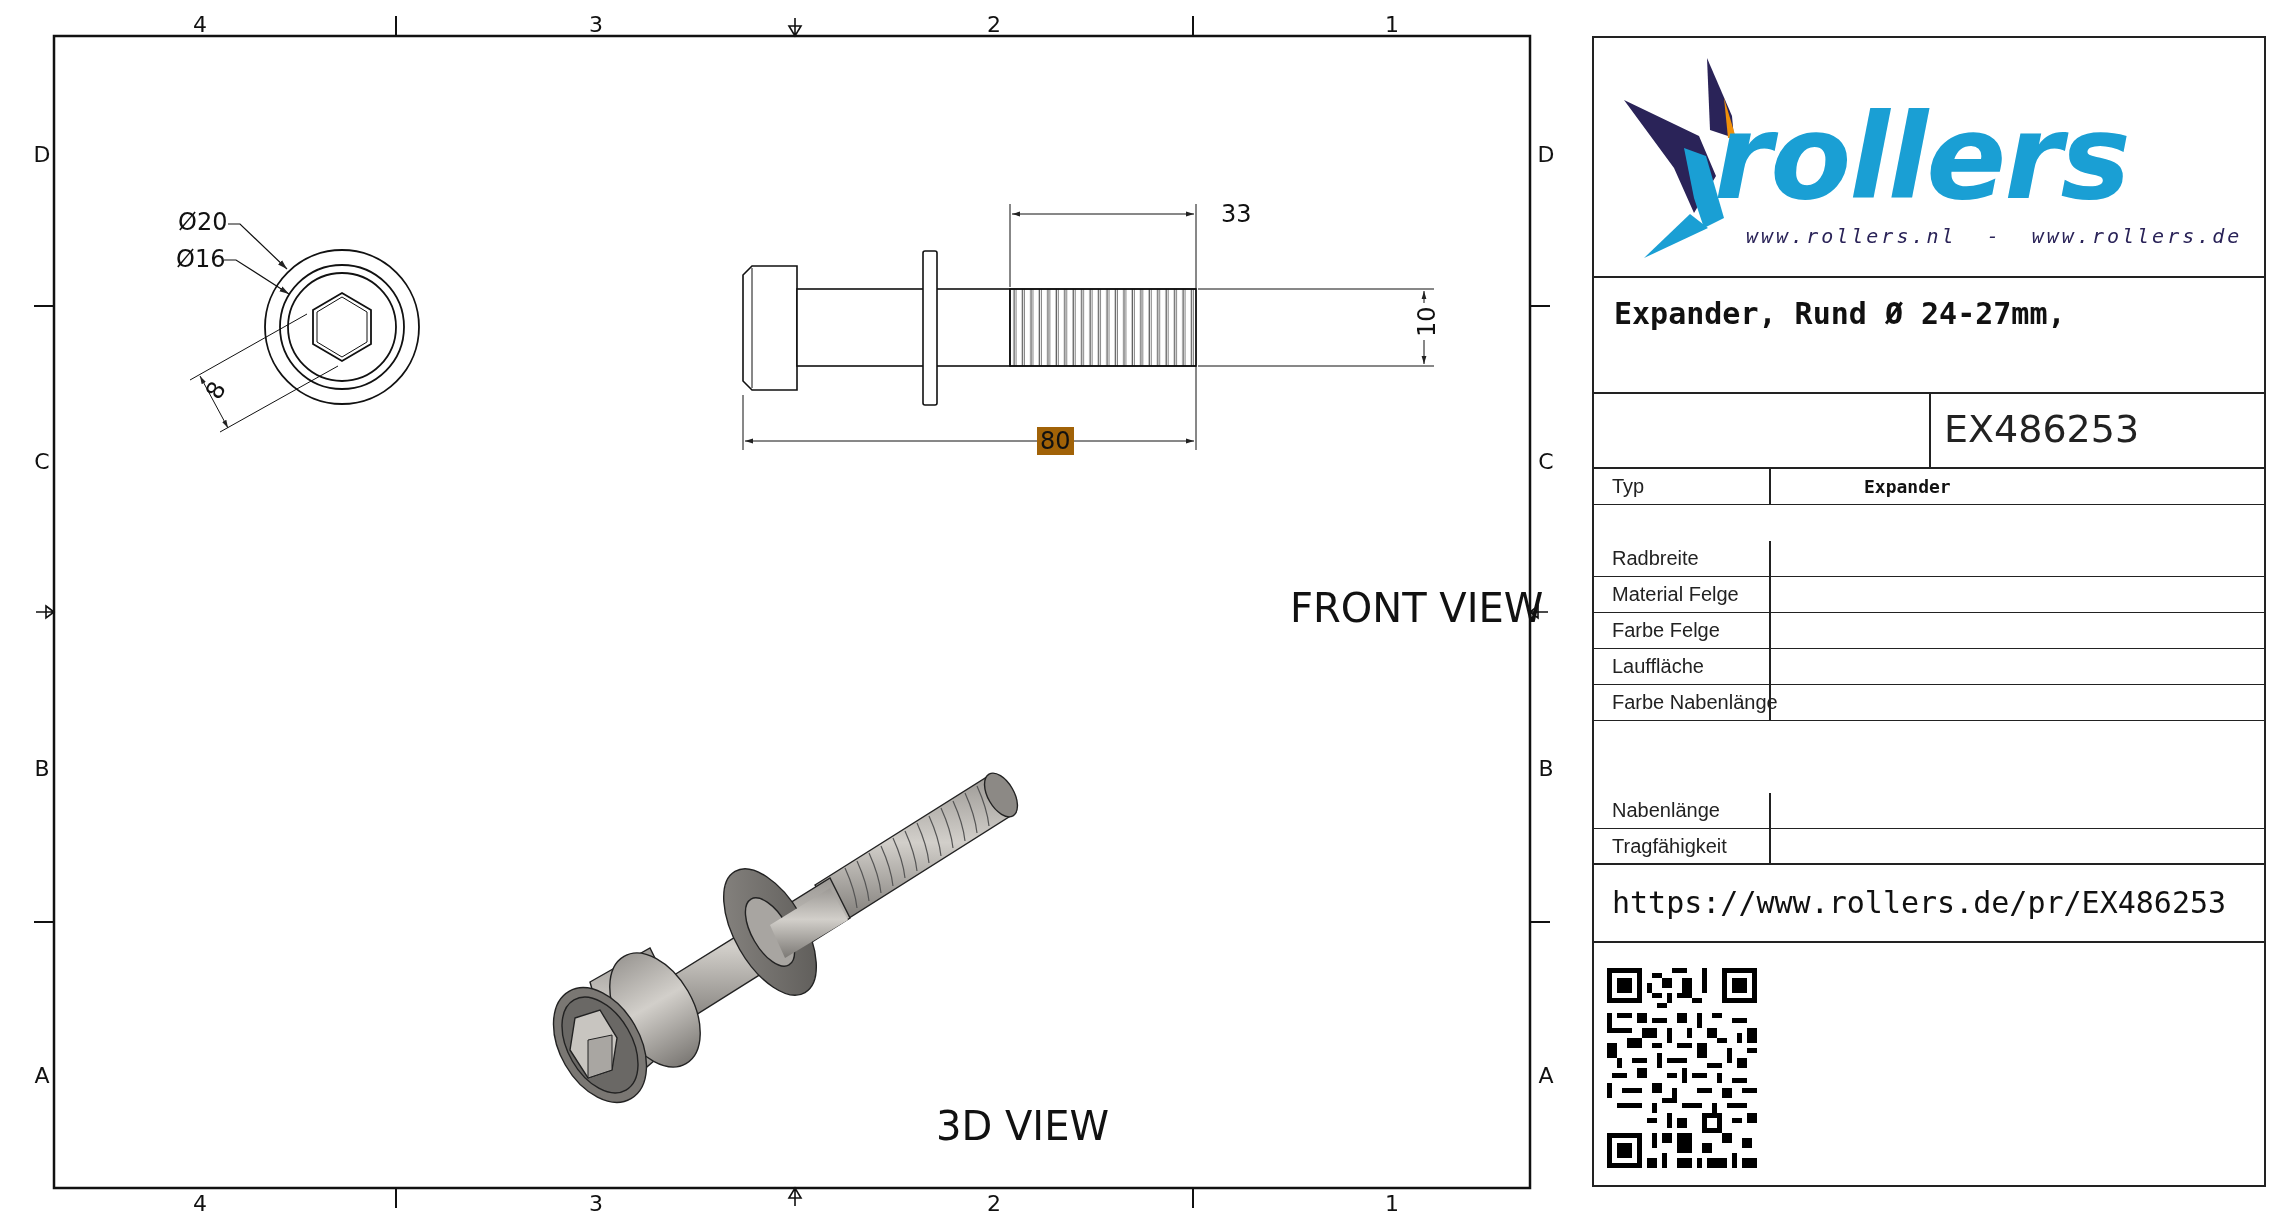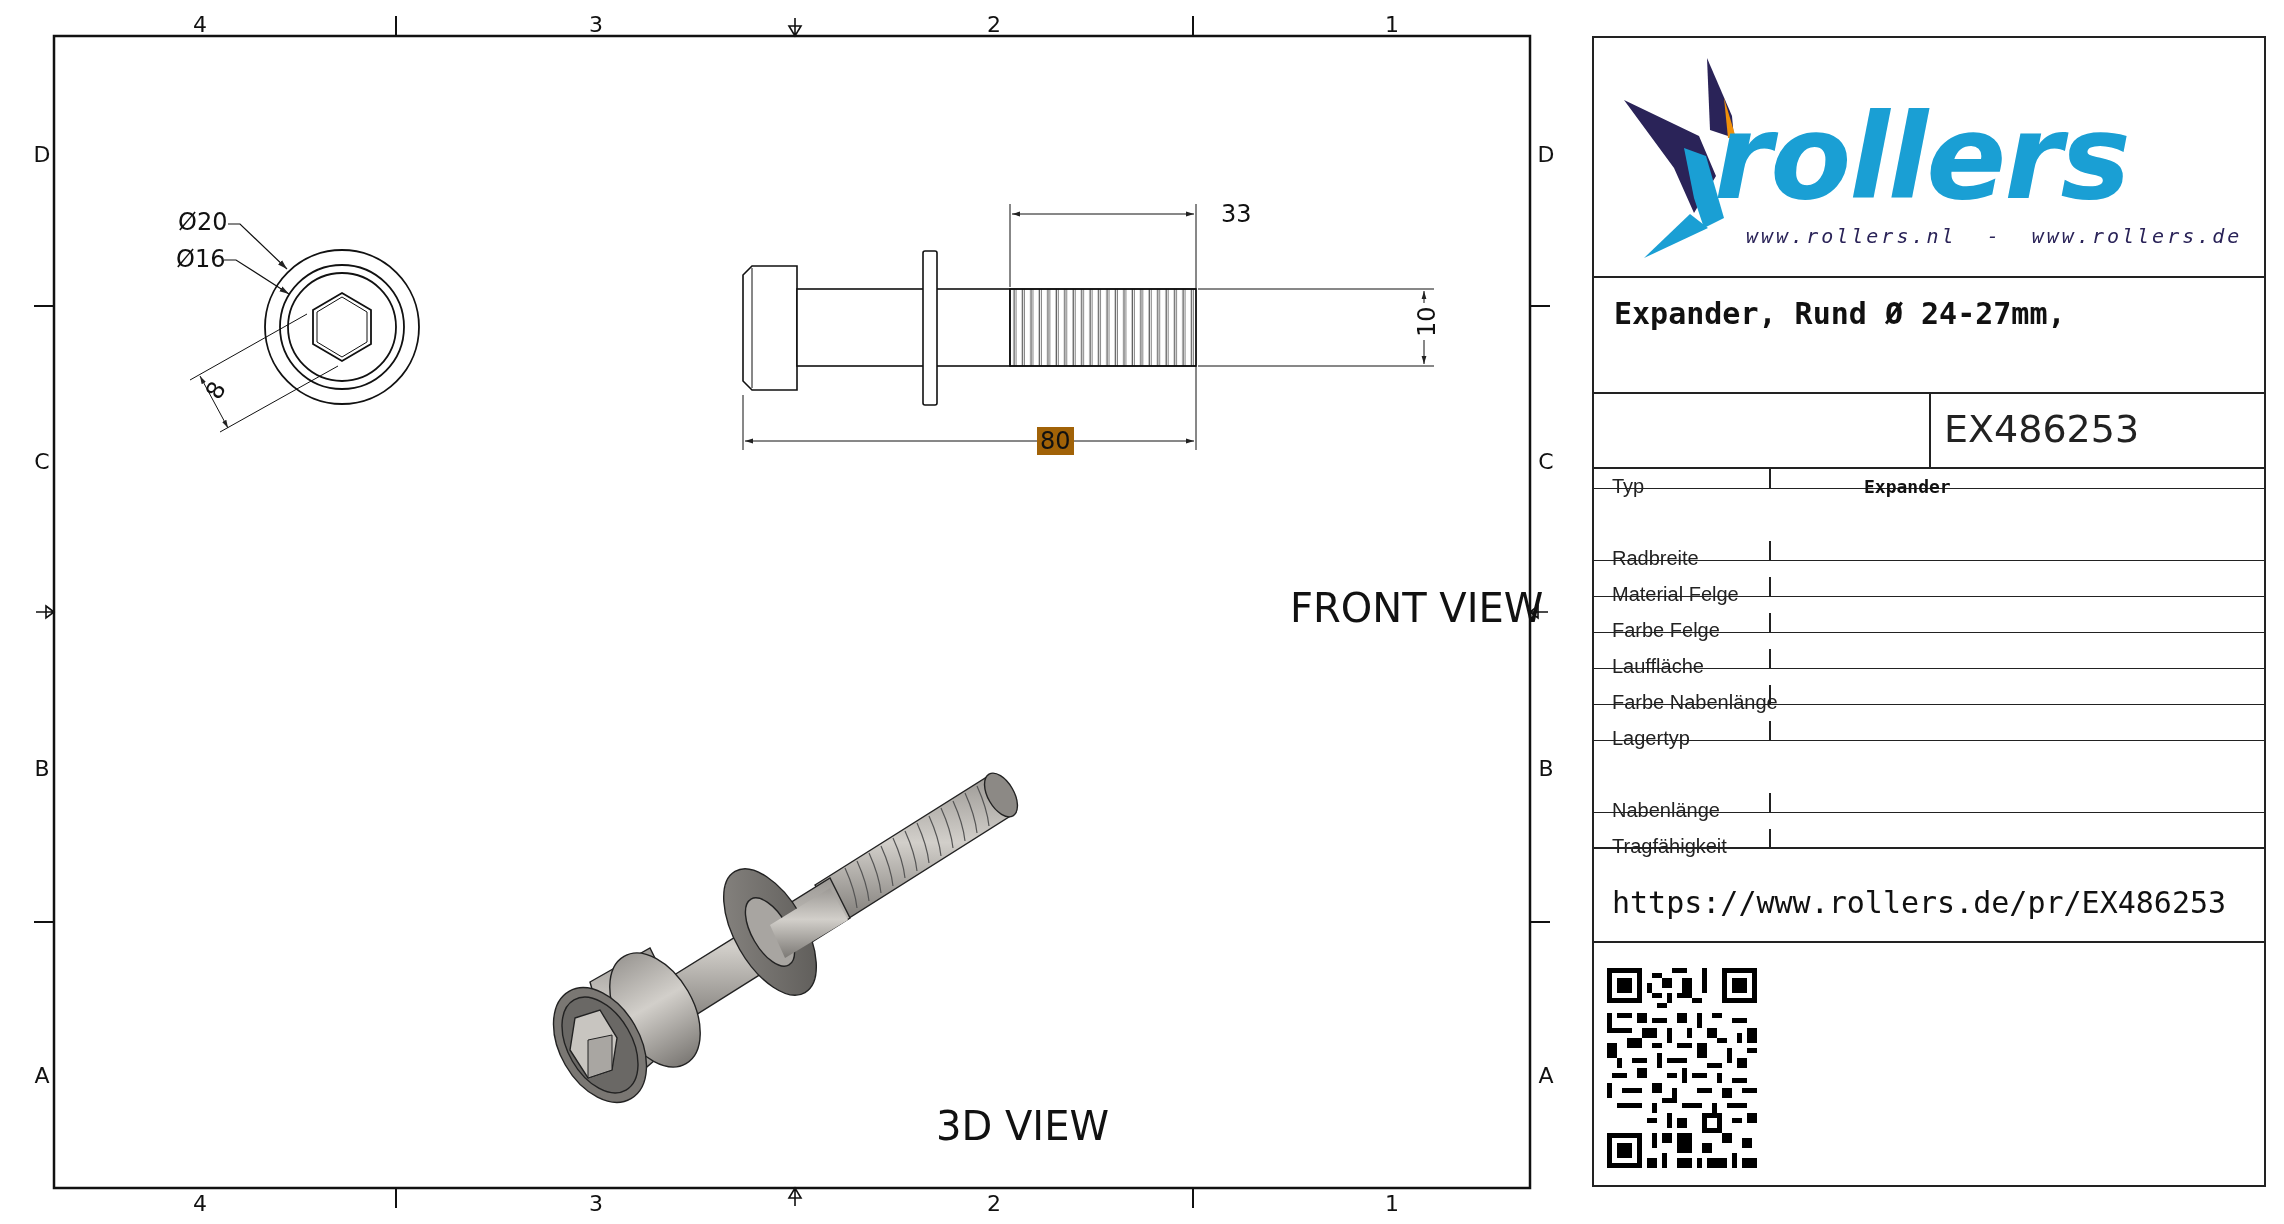--- a/index.html
+++ b/index.html
@@ -7,21 +7,21 @@
   .abs{position:absolute;}
   #drawing{position:absolute;left:0;top:0;width:1580px;height:1224px;}
   .zone{position:absolute;font-family:"DejaVu Sans",sans-serif;font-size:22px;color:#111;transform:translate(-50%,-50%);}
   .view-label{position:absolute;font-family:"DejaVu Sans",sans-serif;font-size:40px;color:#111;white-space:nowrap;}
   #titleblock{position:absolute;left:1592px;top:36px;width:674px;height:1151px;border:2px solid #222;box-sizing:border-box;}
   .tb-row{position:absolute;left:0;width:100%;border-bottom:2px solid #222;box-sizing:border-box;}
   .logo-word{position:absolute;left:120px;top:60px;font-family:"DejaVu Sans",sans-serif;font-weight:bold;font-style:italic;font-size:118px;color:#1a9fd4;letter-spacing:-2px;line-height:1;}
   .logo-urls{position:absolute;left:152px;top:186px;font-family:"DejaVu Sans Mono",monospace;font-style:italic;font-size:20px;color:#2a2358;letter-spacing:3px;white-space:pre;}
   .title-text{position:absolute;left:20px;top:18px;font-family:"DejaVu Sans Mono",monospace;font-size:30px;font-weight:bold;color:#111;white-space:pre;}
   .partno{position:absolute;left:350px;top:13px;font-family:"DejaVu Sans",sans-serif;font-size:38px;color:#222;}
-  .prop-row{position:absolute;left:0;width:100%;height:20px;border-bottom:1.5px solid #222;box-sizing:border-box;}
+  .prop-row{position:absolute;left:0;width:100%;height:36px;border-bottom:1.5px solid #222;box-sizing:border-box;}
   .prop-label{position:absolute;left:18px;top:6px;font-family:"Liberation Sans",sans-serif;font-size:20px;color:#222;}
   .prop-value{position:absolute;left:270px;top:7px;font-family:"DejaVu Sans Mono",monospace;font-size:18px;font-weight:bold;color:#111;}
   .prop-divider{position:absolute;left:175px;top:0;width:1.5px;height:100%;background:#222;}
   .url-text{position:absolute;left:18px;top:20px;font-family:"DejaVu Sans Mono",monospace;font-size:30px;color:#111;white-space:pre;}
 </style>
 </head>
 <body>
 
 <div id="drawing">
   <svg width="1580" height="1224" viewBox="0 0 1580 1224" style="position:absolute;left:0;top:0">
@@ -211,25 +211,20 @@
         <span class="prop-value"></span>
       </div>
     <div class="prop-row" style="top:180px">
         <div class="prop-divider"></div>
         <span class="prop-label">Lauffläche</span>
         <span class="prop-value"></span>
       </div>
     <div class="prop-row" style="top:216px">
         <div class="prop-divider"></div>
         <span class="prop-label">Farbe Nabenlänge</span>
-        <span class="prop-value"></span>
-      </div>
-    <div class="prop-row" style="top:252px">
-        <div class="prop-divider"></div>
-        <span class="prop-label">Lagertyp</span>
         <span class="prop-value"></span>
       </div>
     <div class="prop-row" style="top:324px">
         <div class="prop-divider"></div>
         <span class="prop-label">Nabenlänge</span>
         <span class="prop-value"></span>
       </div>
     <div class="prop-row" style="top:360px;border-bottom:2px solid #222;">
         <div class="prop-divider"></div>
         <span class="prop-label">Tragfähigkeit</span>

